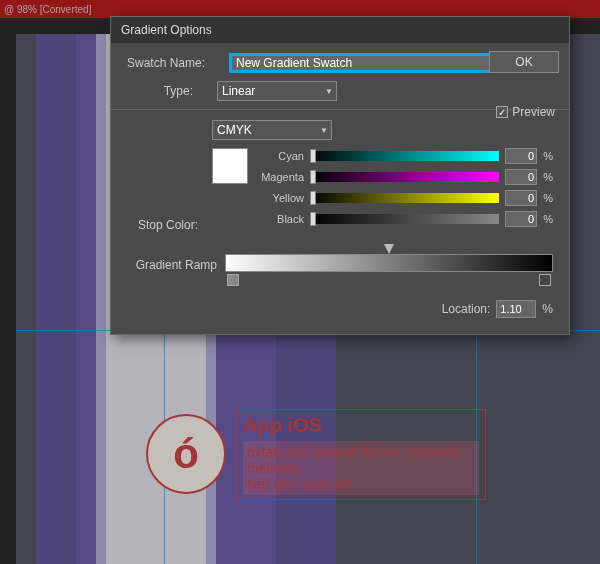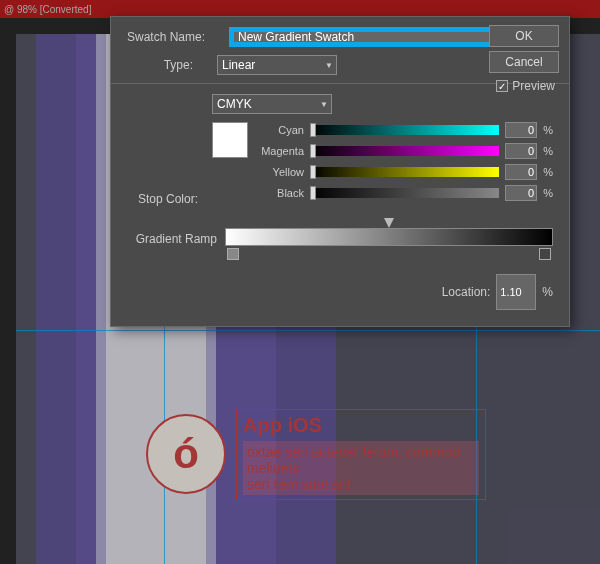--- a/index.html
+++ b/index.html
@@ -221,21 +221,21 @@
     }
     .form-label {
       color: #ccc;
       font-size: 12px;
       min-width: 90px;
       text-align: right;
       padding-right: 24px;
     }
     .form-input {
       background: #666;
-      border: 5px solid #0ea5e9;
+      border: 3px solid #0ea5e9;
       color: #fff;
       font-size: 12px;
       padding: 2px 4px;
       height: 20px;
       flex: 1;
     }
 
     
     .form-select {
       background: #555;
@@ -434,21 +434,21 @@
       color: #ccc;
       font-size: 12px;
     }
     .location-input {
       width: 40px;
       background: #666;
       border: 1px solid #888;
       color: #fff;
       font-size: 11px;
       padding: 1px 3px;
-      height: 36px;
+      height: 18px;
     }
     .location-pct {
       color: #ccc;
       font-size: 12px;
     }
   </style>
 </head>
 <body>
 
 <div class="canvas-area"></div>
@@ -480,27 +480,27 @@
         <div class="app-subtitle">oxtae seri autecer ferum, commod meliuets</div>
         <div class="app-subtitle">seri rem sunt ant</div>
       </div>
     </div>
   </div>
 </div>
 
 <div class="dialog-overlay"></div>
 
 <div class="dialog">
+  <div class="dialog-titlebar">
+    <span>Gradient Options</span>
+  </div>
   <div class="dialog-body" style="position:relative;">
 
     <div class="dialog-btn btn-ok">
       <span>OK</span>
-    </div>
-    <div class="dialog-btn btn-cancel">
-      <span>Cancel</span>
     </div>
     <div class="btn-preview-row">
       <div class="checkbox-icon">
         <span>✓</span>
       </div>
       <span class="preview-label">Preview</span>
     </div>
 
     <div class="form-row">
       <span class="form-label">Swatch Name:</span>

